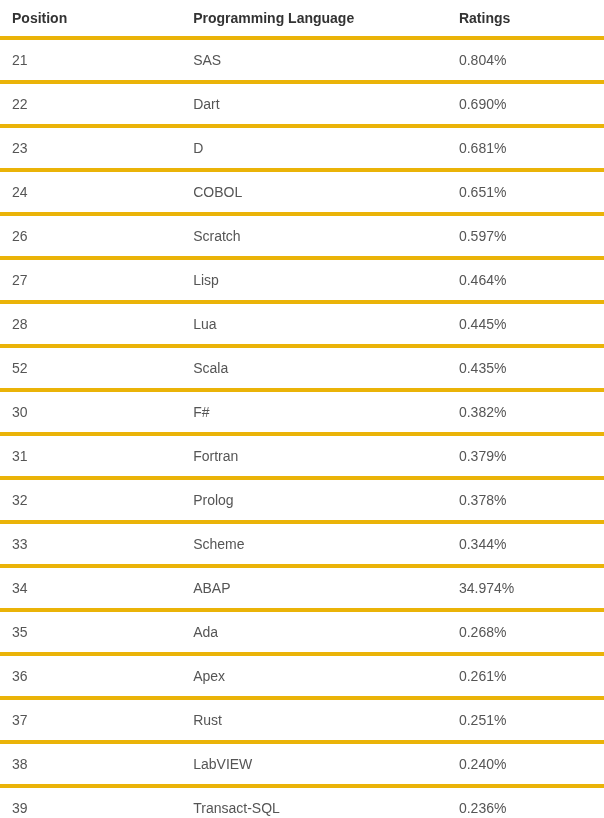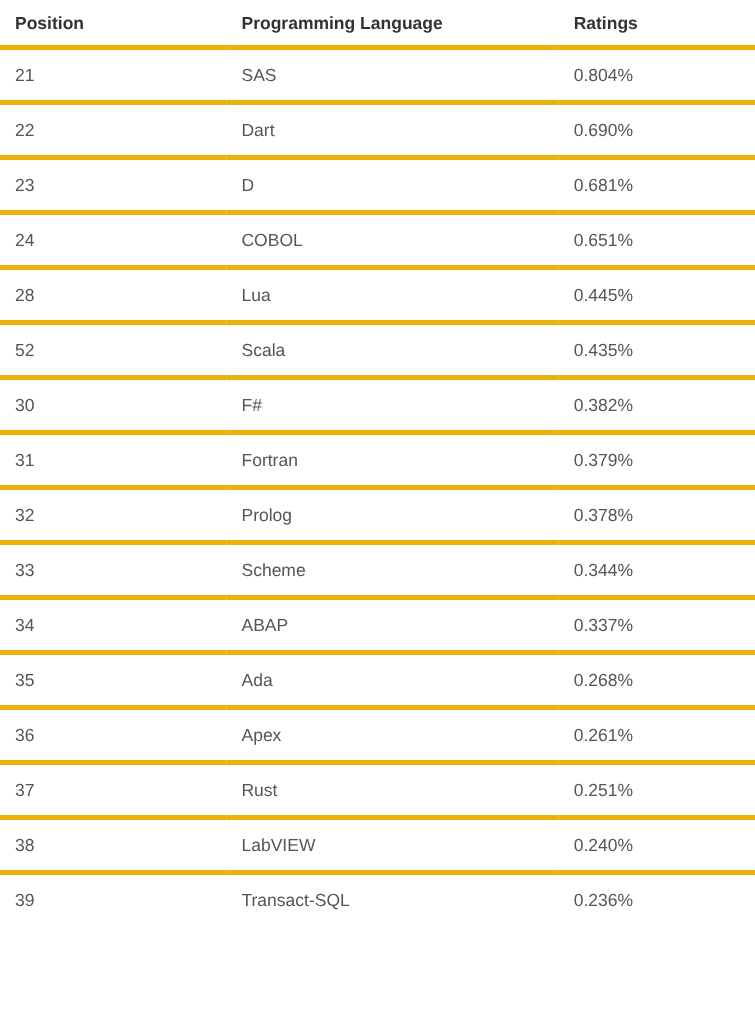--- a/index.html
+++ b/index.html
@@ -68,20 +68,30 @@
         <td class="col-position">23</td>
         <td class="col-language">D</td>
         <td class="col-ratings">0.681%</td>
       </tr>
       <tr>
         <td class="col-position">24</td>
         <td class="col-language">COBOL</td>
         <td class="col-ratings">0.651%</td>
       </tr>
       <tr>
+        <td class="col-position">26</td>
+        <td class="col-language">Scratch</td>
+        <td class="col-ratings">0.597%</td>
+      </tr>
+      <tr>
+        <td class="col-position">27</td>
+        <td class="col-language">Lisp</td>
+        <td class="col-ratings">0.464%</td>
+      </tr>
+      <tr>
         <td class="col-position">28</td>
         <td class="col-language">Lua</td>
         <td class="col-ratings">0.445%</td>
       </tr>
       <tr>
         <td class="col-position">52</td>
         <td class="col-language">Scala</td>
         <td class="col-ratings">0.435%</td>
       </tr>
       <tr>
@@ -100,21 +110,21 @@
         <td class="col-ratings">0.378%</td>
       </tr>
       <tr>
         <td class="col-position">33</td>
         <td class="col-language">Scheme</td>
         <td class="col-ratings">0.344%</td>
       </tr>
       <tr>
         <td class="col-position">34</td>
         <td class="col-language">ABAP</td>
-        <td class="col-ratings">0.337%</td>
+        <td class="col-ratings">34.974%</td>
       </tr>
       <tr>
         <td class="col-position">35</td>
         <td class="col-language">Ada</td>
         <td class="col-ratings">0.268%</td>
       </tr>
       <tr>
         <td class="col-position">36</td>
         <td class="col-language">Apex</td>
         <td class="col-ratings">0.261%</td>

